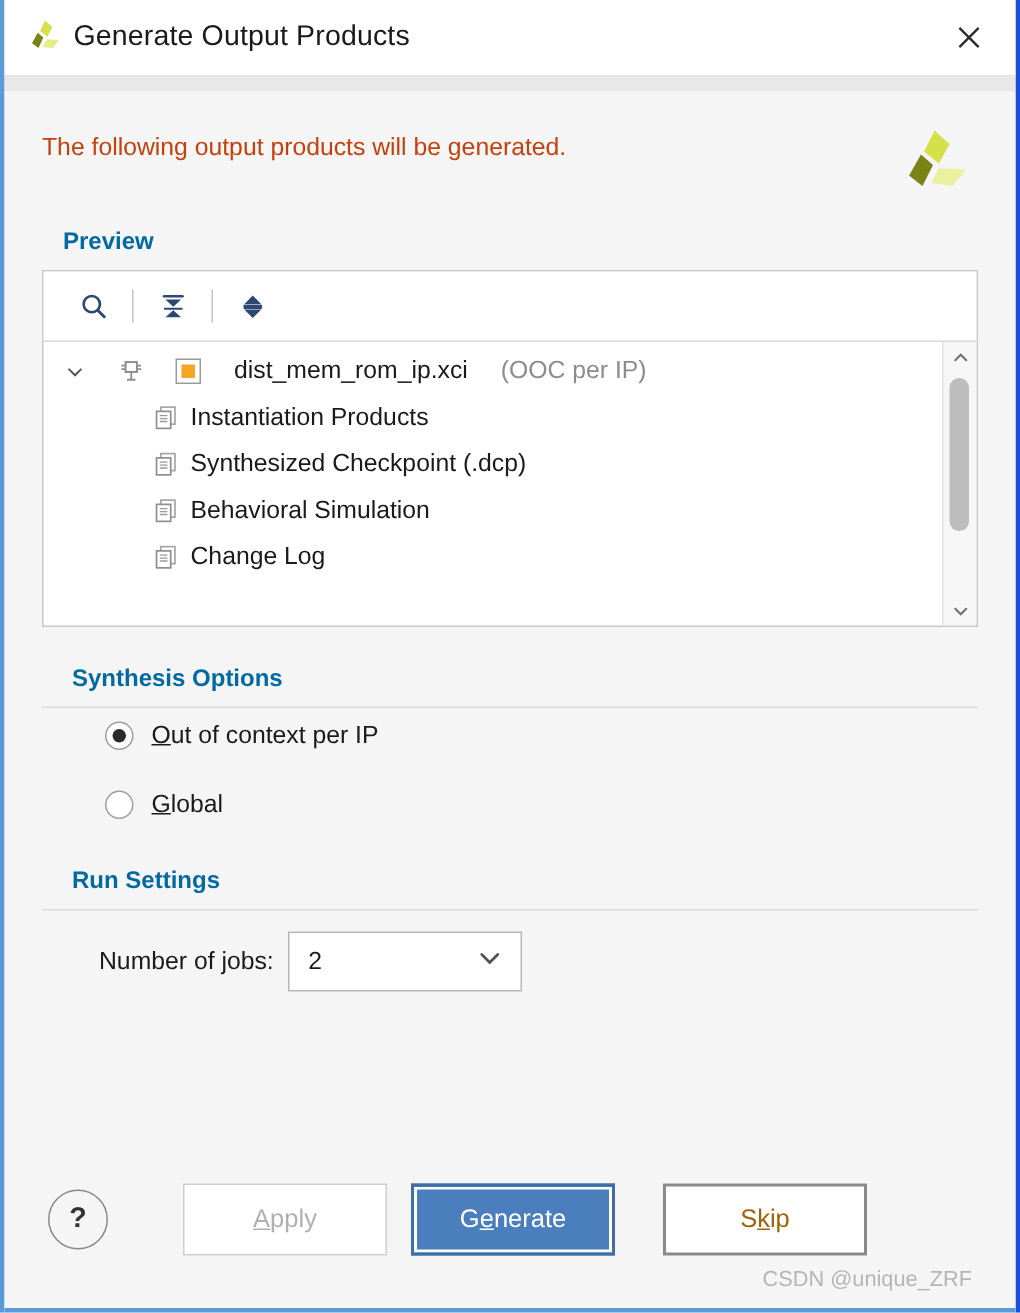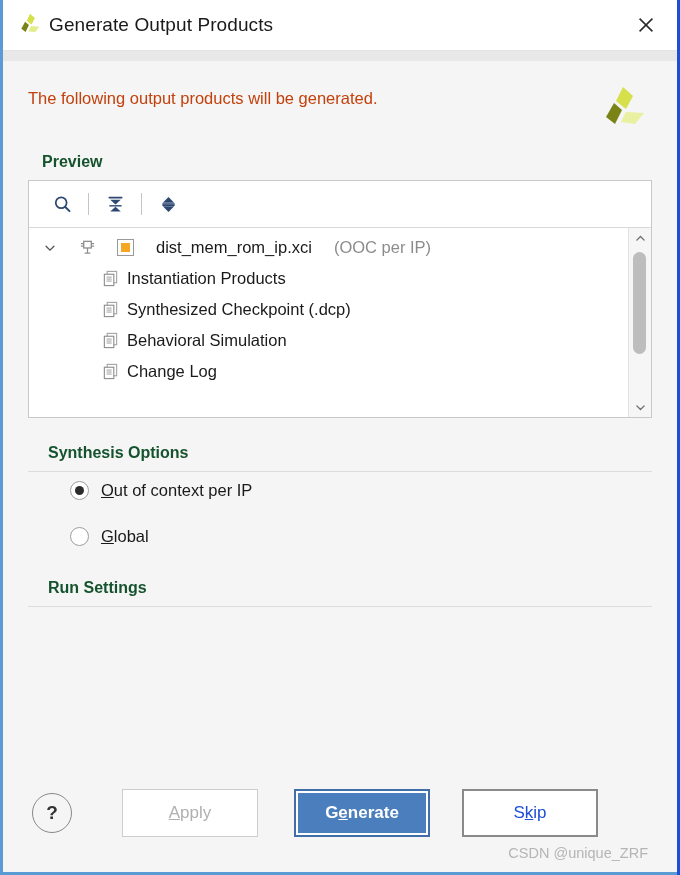--- a/index.html
+++ b/index.html
@@ -96,21 +96,21 @@
     height: 48px;
     position: relative;
     margin-right: 5px;
     margin-top: 2px;
   }
 
   
   .section-head {
     font-size: 16px;
     font-weight: bold;
-    color: #14532d;
+    color: #0369a1;
     margin: 0 0 9px 14px;
   }
   .section-head.tight {
     margin-left: 20px;
   }
   .hrule {
     height: 1px;
     background: #dcdcdc;
     margin: 0 0 0 0;
   }
@@ -359,31 +359,30 @@
     cursor: pointer;
     background: #ffffff;
   }
   .btn.apply {
     margin-left: 50px;
     border: 1px solid #cdcdcd;
     color: #b0b0b0;
     cursor: default;
   }
   .btn.generate {
-    margin-left: 36px;
+    margin-left: 16px;
     background: #4a7ebc;
     border: 2px solid #3f6ea8;
     box-shadow: inset 0 0 0 2px #ffffff;
     color: #ffffff;
-    font-weight: bold;
   }
   .btn.skip {
     margin-left: 32px;
     border: 2px solid #8a8a8a;
-    color: #1d4ed8;
+    color: #a16207;
   }
   .watermark {
     text-align: right;
     font-size: 14.5px;
     color: #b5b5b5;
     padding-top: 8px;
     padding-right: 4px;
   }
   .bottom-edge {
     position: absolute;
@@ -566,20 +565,31 @@
             <i></i>
           </span>
         <span class="radio-label"><u>G</u><span>lobal</span></span>
       </div>
     </div>
 
     <div style="margin-top:24px;">
       <div class="section-head tight">Run Settings</div>
       <div class="hrule"></div>
 
+      <div class="jobs-row">
+        <span class="jobs-label">Number of jobs:</span>
+        <div class="combo">
+          <span class="combo-val">2</span>
+          <span>
+            <svg viewBox="0 0 16 16" width="17" height="17" aria-hidden="true">
+              <path d="M3 6 L8 11 L13 6" fill="none" stroke="#555555" stroke-width="1.8" stroke-linecap="round"></path>
+            </svg>
+          </span>
+        </div>
+      </div>
     </div>
 
     <div class="footer">
       <div class="btn-row">
         <div class="help-btn">?</div>
 
         <div class="btn apply">
           <span><u>A</u><span>pply</span></span>
         </div>
 

